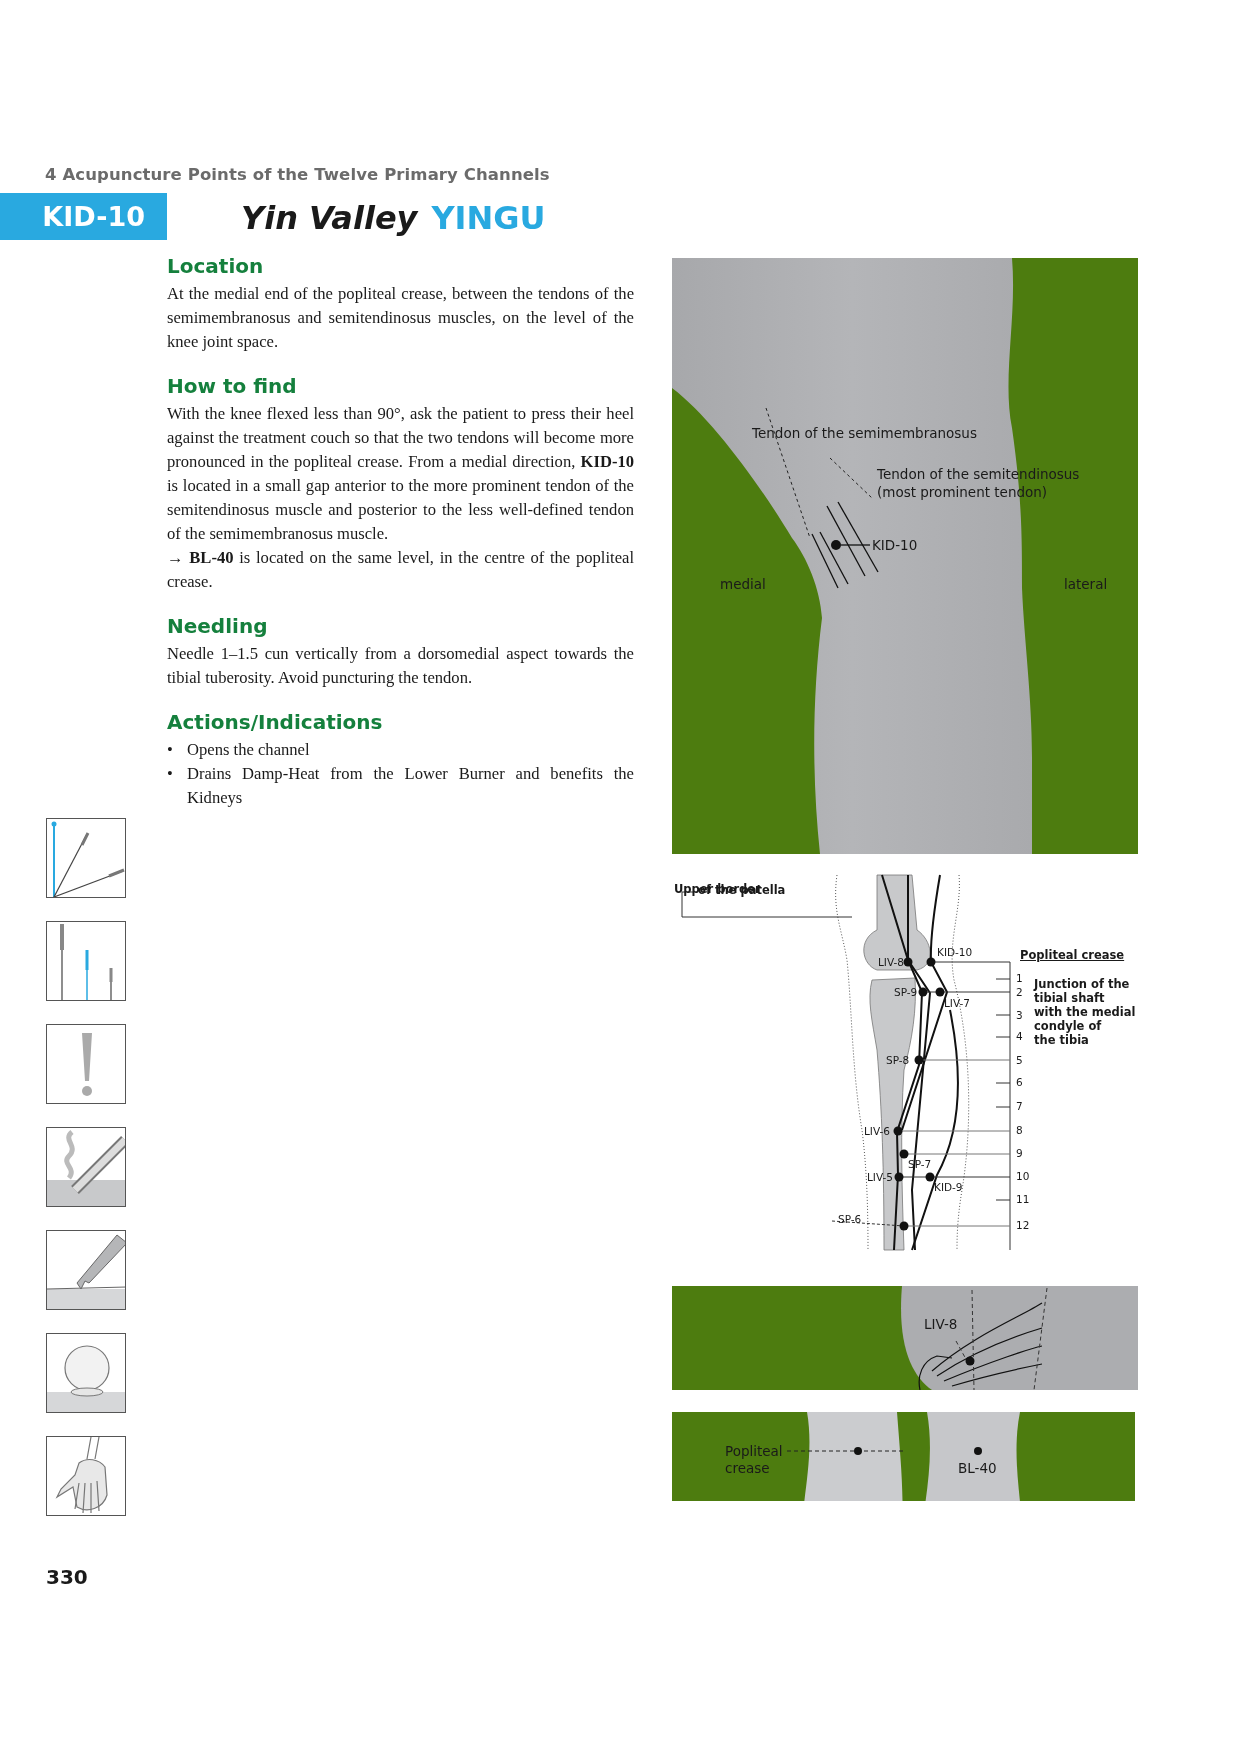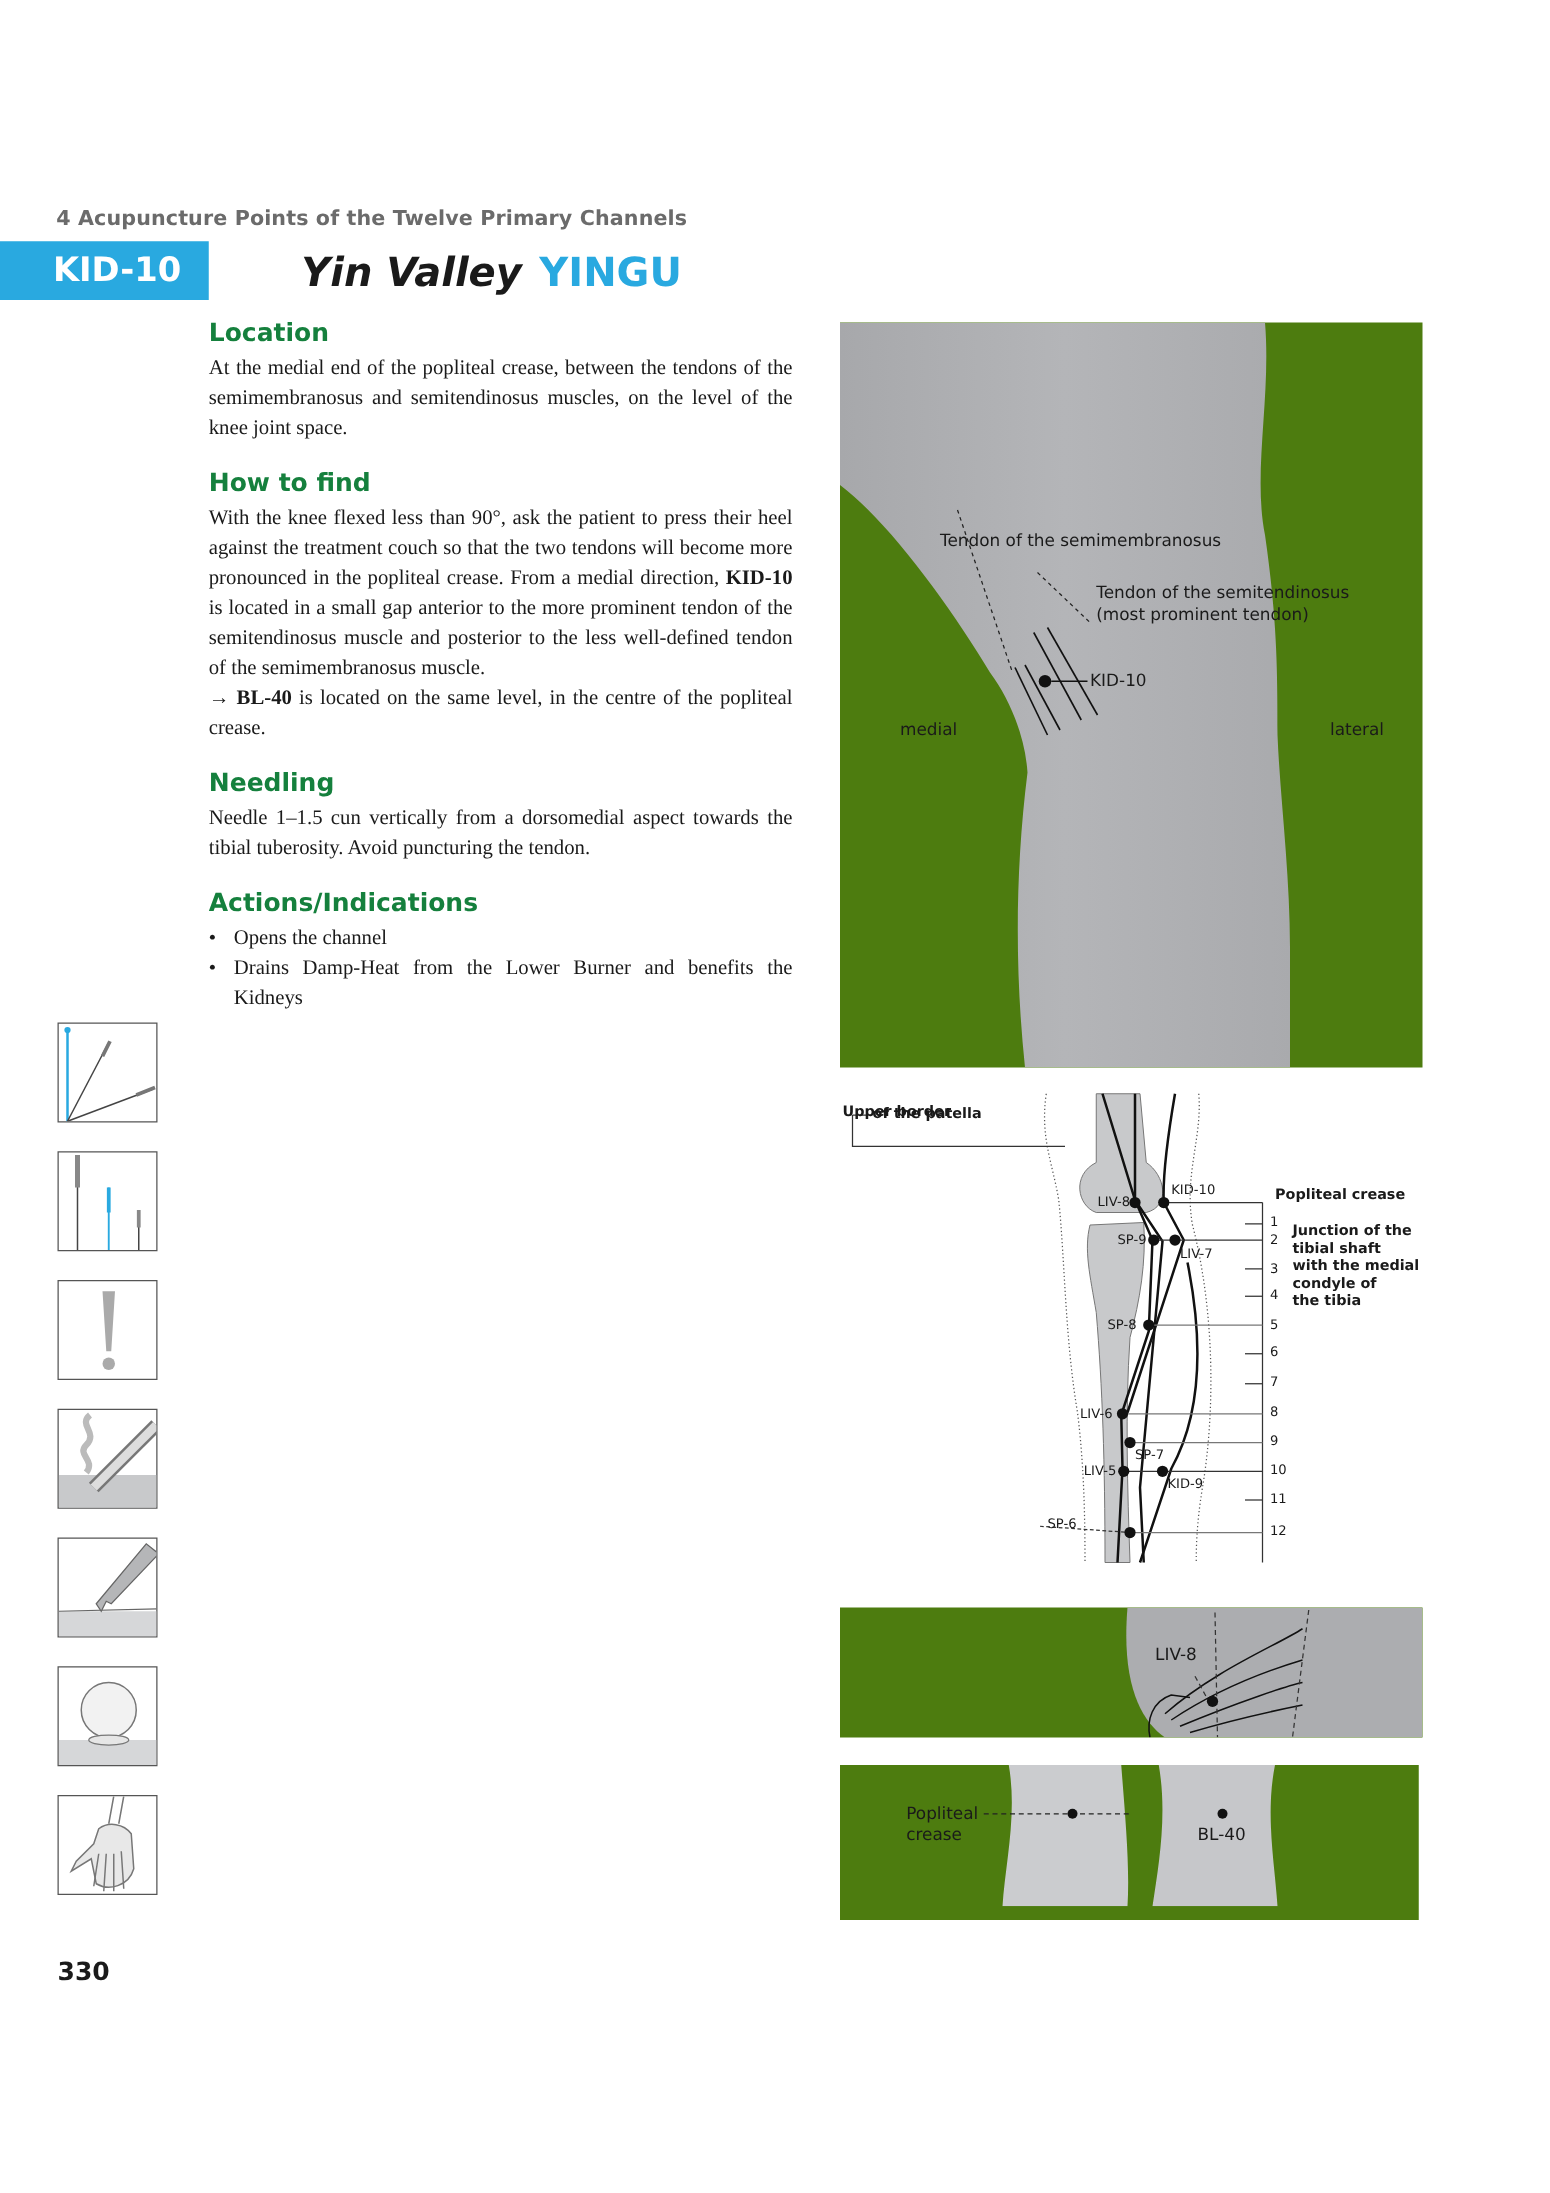--- a/index.html
+++ b/index.html
@@ -196,21 +196,21 @@
       <circle cx="247" cy="190" r="4.5"></circle>
         <circle cx="226" cy="261" r="4.5"></circle>
       <circle cx="232" cy="284" r="4.5"></circle>
         <circle cx="227" cy="307" r="4.5"></circle>
       <circle cx="258" cy="307" r="4.5"></circle>
         <circle cx="232" cy="356" r="4.5"></circle>
     </g>
   </svg>
   <div class="lbl-b" style="left:2px; top:12px;">Upper border</div>
   <div class="lbl-b" style="left:2px; top:13px;margin-left:24px;">of the patella</div>
-  <div class="lbl-b" style="left:348px; top:78px; font-weight:bold;">Popliteal crease</div>
+  <div class="lbl-b" style="left:348px; top:78px; font-weight:bold;text-decoration:underline;">Popliteal crease</div>
   <div class="lbl-b" style="left:362px; top:107px;">Junction of the</div>
   <div class="lbl-b" style="left:362px; top:121px;">tibial shaft</div>
   <div class="lbl-b" style="left:362px; top:135px;">with the medial</div>
   <div class="lbl-b" style="left:362px; top:149px;">condyle of</div>
   <div class="lbl-b" style="left:362px; top:163px;">the tibia</div>
 
   <div class="lbl-s" style="left:344px; top:102px;">1</div>
   <div class="lbl-s" style="left:344px; top:116px;">2</div>
   <div class="lbl-s" style="left:344px; top:139px;">3</div>
   <div class="lbl-s" style="left:344px; top:160px;">4</div>
@@ -248,21 +248,21 @@
     <g stroke="#333" stroke-width="1" stroke-dasharray="4,3" fill="none">
       <line x1="300" y1="4" x2="302" y2="104"></line>
         <line x1="375" y1="2" x2="362" y2="104"></line>
       <line x1="284" y1="55" x2="295" y2="75"></line>
     </g>
     <circle cx="298" cy="75" r="4.5" fill="#111"></circle>
   </svg>
   <div class="lbl" style="left:252px; top:30px;">LIV-8</div>
 </div>
 
-<div class="photo" style="left:672px; top:1412px; width:463px; height:124px;">
+<div class="photo" style="left:672px; top:1412px; width:463px; height:89px;">
   <svg width="463" height="113" viewBox="0 0 463 113" style="left:0;top:0">
     <path d="M135 0 L225 0 C228 40 232 80 230 113 L130 113 C132 80 142 40 135 0 Z" fill="#cbcccf"></path>
     <path d="M255 0 L348 0 C340 40 348 80 350 113 L250 113 C255 80 262 40 255 0 Z" fill="#c6c7ca"></path>
     <line x1="115" y1="39" x2="232" y2="39" stroke="#222" stroke-width="1" stroke-dasharray="4,3"></line>
     <circle cx="186" cy="39" r="4" fill="#111"></circle>
     <circle cx="306" cy="39" r="4" fill="#111"></circle>
   </svg>
   <div class="lbl" style="left:53px; top:31px;">Popliteal</div>
   <div class="lbl" style="left:53px; top:48px;">crease</div>
   <div class="lbl" style="left:286px; top:48px;">BL-40</div>

